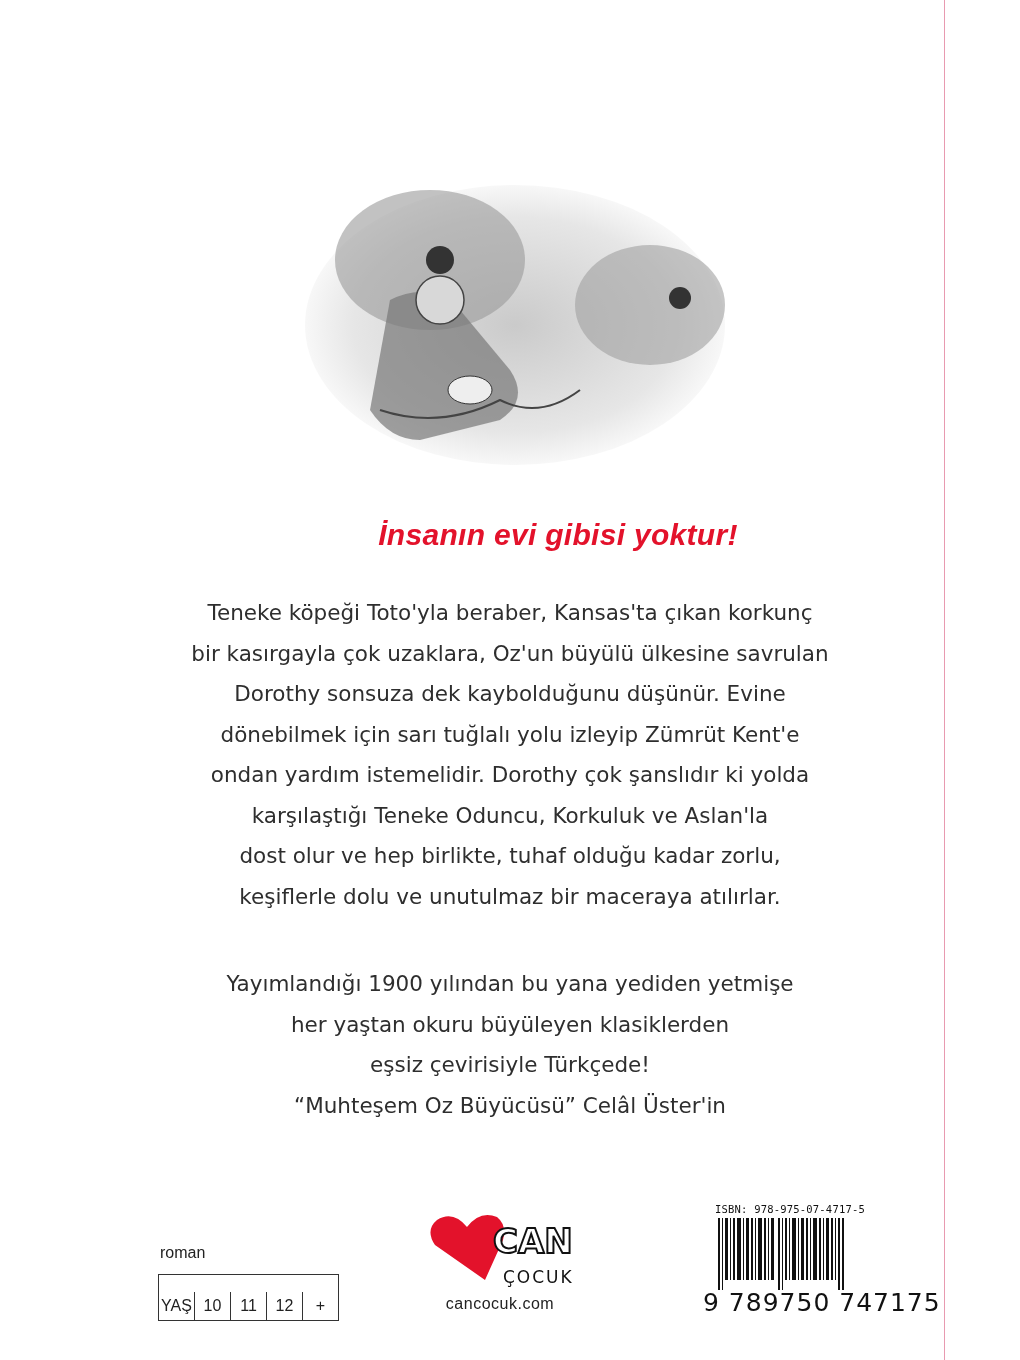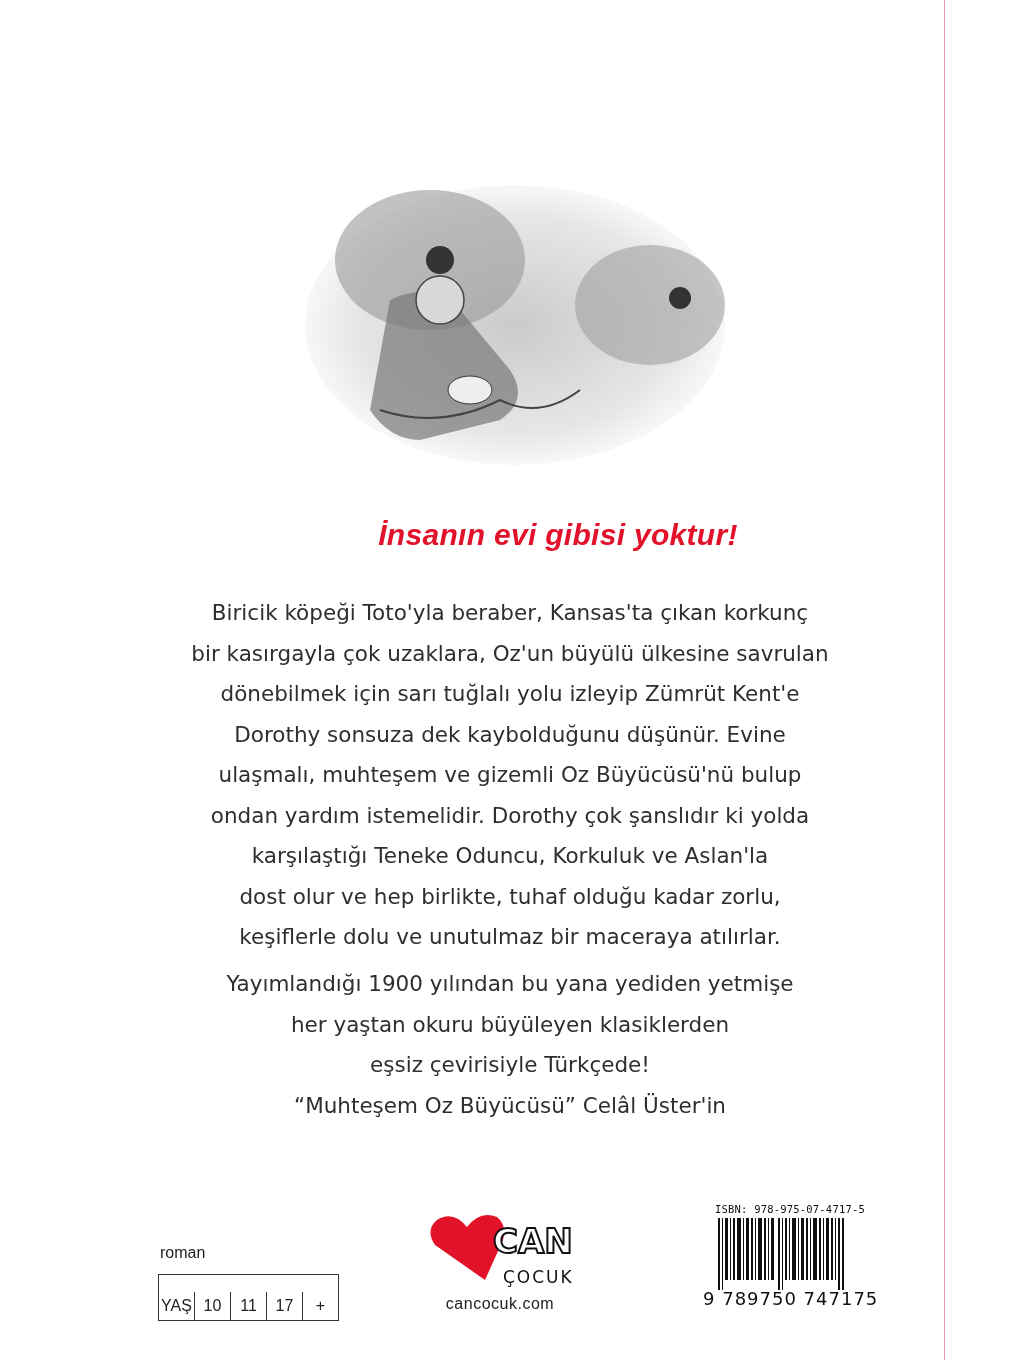--- a/index.html
+++ b/index.html
@@ -12,21 +12,21 @@
   .para1 { top:593px; }
   .para2 { top:964px; }
   .genre { position:absolute; left:160px; top:1244px; font-family:Liberation Sans, sans-serif; font-size:16px; color:#222; }
   .age-table { position:absolute; left:158px; top:1274px; display:flex; border:1px solid #333; }
   .age-cell { width:35px; height:28px; border-right:1px solid #333; display:flex; align-items:center; justify-content:center; font-family:"Liberation Sans", sans-serif; font-size:16px; color:#222;margin-top:17px; }
   .age-cell:last-child { border-right:none; }
   .logo { position:absolute; left:425px; top:1205px; width:150px; height:90px; }
   .site { position:absolute; left:410px; top:1295px; width:180px; text-align:center; font-family:Liberation Sans, sans-serif; font-size:16px; color:#222; letter-spacing:0.5px; }
   .isbn-label { position:absolute; left:715px; top:1203px; font-family:"DejaVu Sans Mono", monospace; font-size:10.5px; color:#111; letter-spacing:0.2px; }
   .barcode { position:absolute; left:718px; top:1218px; width:128px; height:72px; }
-  .isbn-digits { position:absolute; left:703px; top:1288px; font-family:"DejaVu Sans", sans-serif; font-size:18px; color:#111; letter-spacing:1px; }
+  .isbn-digits { position:absolute; left:703px; top:1288px; font-family:"DejaVu Sans", sans-serif; font-size:25px; color:#111; letter-spacing:1px; }
 </style>
 </head>
 <body>
 
 <div class="spine-line"></div>
 
 <svg class="illustration" viewBox="0 0 430 290" xmlns="http://www.w3.org/2000/svg">
   <defs>
     <radialGradient id="fade" cx="50%" cy="50%" r="55%">
       <stop offset="0%" stop-color="#8a8a8a"></stop>
@@ -41,44 +41,43 @@
   <circle cx="380" cy="118" r="11" fill="#333"></circle>
   <path d="M90 120 q40 -20 70 10 l50 60 q20 30 -10 50 l-80 20 q-30 0 -50 -30 z" fill="#777" opacity="0.7"></path>
   <circle cx="140" cy="120" r="24" fill="#d8d8d8" stroke="#444" stroke-width="1.5"></circle>
   <path d="M80 230 q60 20 120 -10 q40 20 80 -10" stroke="#444" stroke-width="2" fill="none"></path>
   <ellipse cx="170" cy="210" rx="22" ry="14" fill="#eee" stroke="#333"></ellipse>
 </svg>
 
 <div class="tagline">İnsanın evi gibisi yoktur!</div>
 
 <div class="blurb para1">
-  <p>Biricik köpeği Toto'yla beraber, Kansas'ta çıkan korkunç</p>
+  <p>Teneke köpeği Toto'yla beraber, Kansas'ta çıkan korkunç</p>
   <p>bir kasırgayla çok uzaklara, Oz'un büyülü ülkesine savrulan</p>
+  <p>Dorothy sonsuza dek kaybolduğunu düşünür. Evine</p>
   <p>dönebilmek için sarı tuğlalı yolu izleyip Zümrüt Kent'e</p>
-  <p>Dorothy sonsuza dek kaybolduğunu düşünür. Evine</p>
-  <p>ulaşmalı, muhteşem ve gizemli Oz Büyücüsü'nü bulup</p>
   <p>ondan yardım istemelidir. Dorothy çok şanslıdır ki yolda</p>
   <p>karşılaştığı Teneke Oduncu, Korkuluk ve Aslan'la</p>
   <p>dost olur ve hep birlikte, tuhaf olduğu kadar zorlu,</p>
   <p>keşiflerle dolu ve unutulmaz bir maceraya atılırlar.</p>
 </div>
 
 <div class="blurb para2">
   <p>Yayımlandığı 1900 yılından bu yana yediden yetmişe</p>
   <p>her yaştan okuru büyüleyen klasiklerden</p>
   <p>eşsiz çevirisiyle Türkçede!</p>
   <p>“Muhteşem Oz Büyücüsü” Celâl Üster'in</p>
 </div>
 
 <div class="genre">roman</div>
 <div class="age-table">
   <div class="age-cell">YAŞ</div>
   <div class="age-cell">10</div>
   <div class="age-cell">11</div>
-  <div class="age-cell">17</div>
+  <div class="age-cell">12</div>
   <div class="age-cell">+</div>
 </div>
 
 <svg class="logo" viewBox="0 0 150 90" xmlns="http://www.w3.org/2000/svg">
   <path d="M60 75 L10 40 Q0 25 12 15 Q28 5 42 22 Q55 5 72 12 Q82 20 78 35 Z" fill="#e3122b"></path>
   <text x="68" y="48" font-family="DejaVu Sans, sans-serif" font-size="34" font-weight="700" fill="#fff" stroke="#111" stroke-width="2">CAN</text>
   <text x="78" y="78" font-family="DejaVu Sans, sans-serif" font-size="17" fill="#111" letter-spacing="2">ÇOCUK</text>
 </svg>
 <div class="site">cancocuk.com</div>
 

